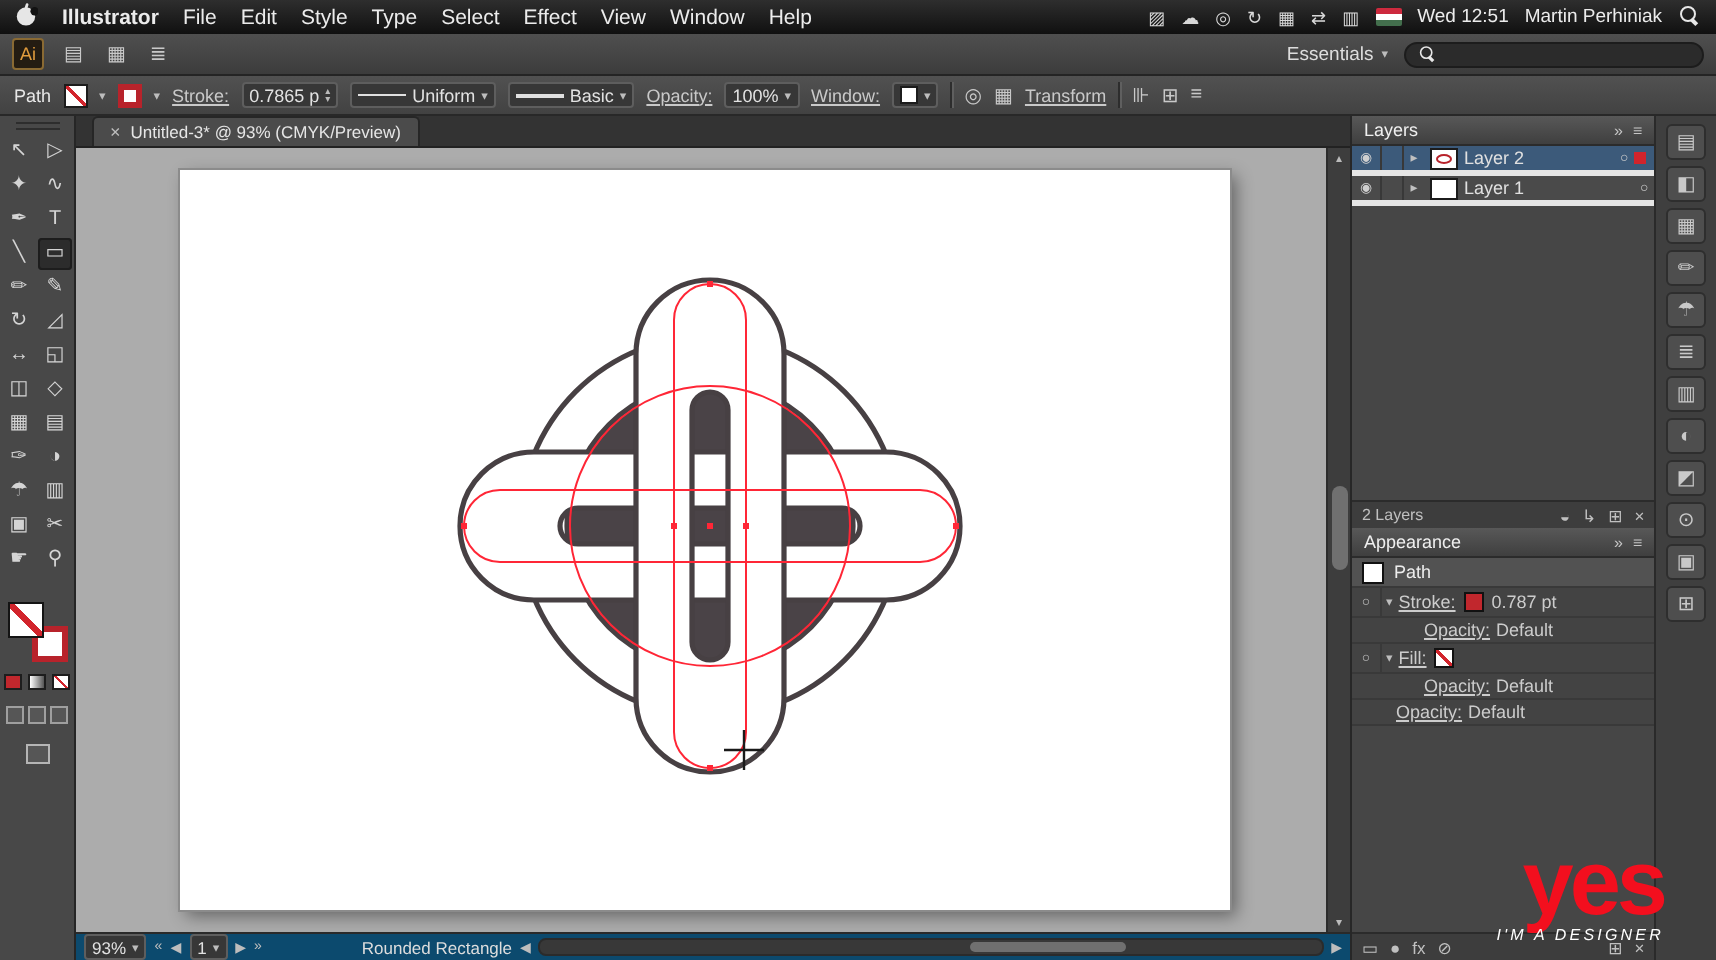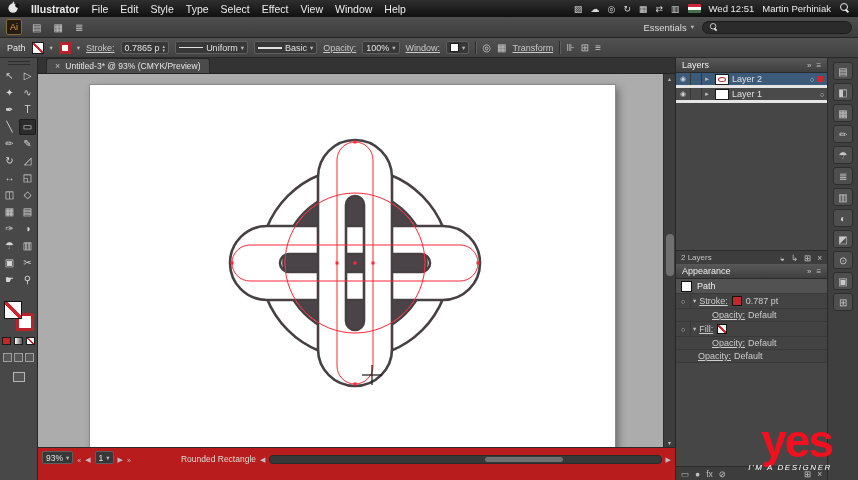--- a/index.html
+++ b/index.html
@@ -78,22 +78,22 @@
   .tab{height:15px;display:flex;align-items:center;gap:5px;background:#4b4b4b;border:1px solid #262626;border-bottom:none;
     border-radius:3px 3px 0 0;padding:0 8px;font-size:8.5px;color:#e6e6e6;white-space:nowrap;}
   .tab .x{color:#bdbdbd;font-size:9px;}
   .canvas{flex:1;position:relative;background:#acacac;overflow:hidden;}
   .artboard{position:absolute;left:52px;top:11px;width:525px;height:370px;background:#fff;
     outline:1px solid #8b8b8b;box-shadow:3px 3px 8px rgba(0,0,0,.42);}
   .art{position:absolute;inset:0;}
   .vscroll{position:absolute;top:0;right:0;bottom:0;width:12px;background:#3d3d3d;border-left:1px solid #2c2c2c;}
   .vthumb{position:absolute;left:2px;top:43%;width:8px;height:42px;background:#707070;border-radius:4px;}
   .varrow{position:absolute;left:0;right:0;text-align:center;font-size:6px;color:#bbb;}
-  .statusbar{height:14px;background:#b91c1c;border-top:1px solid #2a2a2a;display:flex;align-items:flex-end;gap:4px;
-    padding:16px 4px;font-size:8.5px;color:#cfcfcf;flex:none;}
+  .statusbar{height:14px;background:#0c4a6e;border-top:1px solid #2a2a2a;display:flex;align-items:center;gap:4px;
+    padding:6px 4px;font-size:8.5px;color:#cfcfcf;flex:none;}
   .sb-status{margin-left:46px;color:#ddd;white-space:nowrap;}
   .hsc{font-size:7px;color:#bdbdbd;}
   .htrack{flex:1;height:9px;background:#383838;border:1px solid #2b2b2b;border-radius:4px;position:relative;}
   .hthumb{position:absolute;left:55%;width:78px;top:1px;bottom:1px;background:#707070;border-radius:4px;}
 
   
   .dock{width:183px;display:flex;flex:none;border-left:1px solid #272727;}
   .panels{width:153px;display:flex;flex-direction:column;background:#434343;border-right:1px solid #2a2a2a;}
   .panel-h{height:15px;background:linear-gradient(#585858,#3f3f3f);border-bottom:1px solid #2b2b2b;
     display:flex;align-items:center;padding:0 6px;gap:4px;flex:none;}

